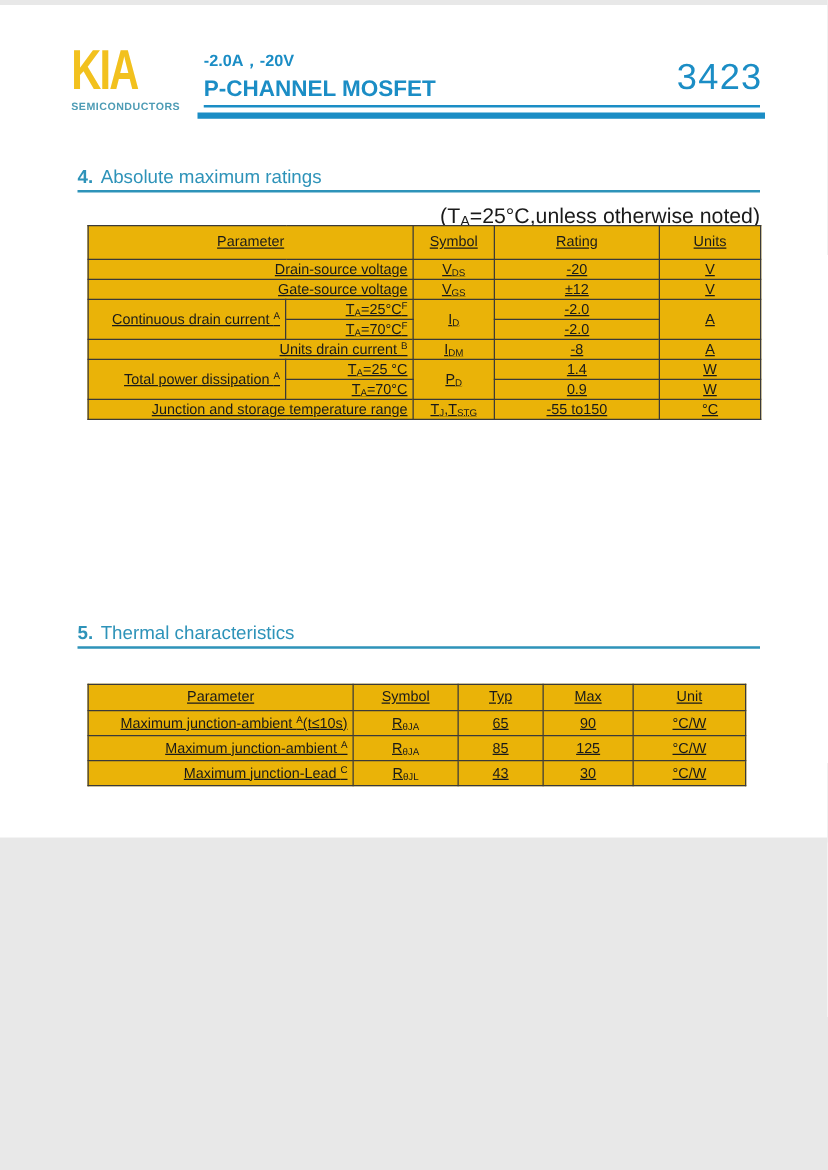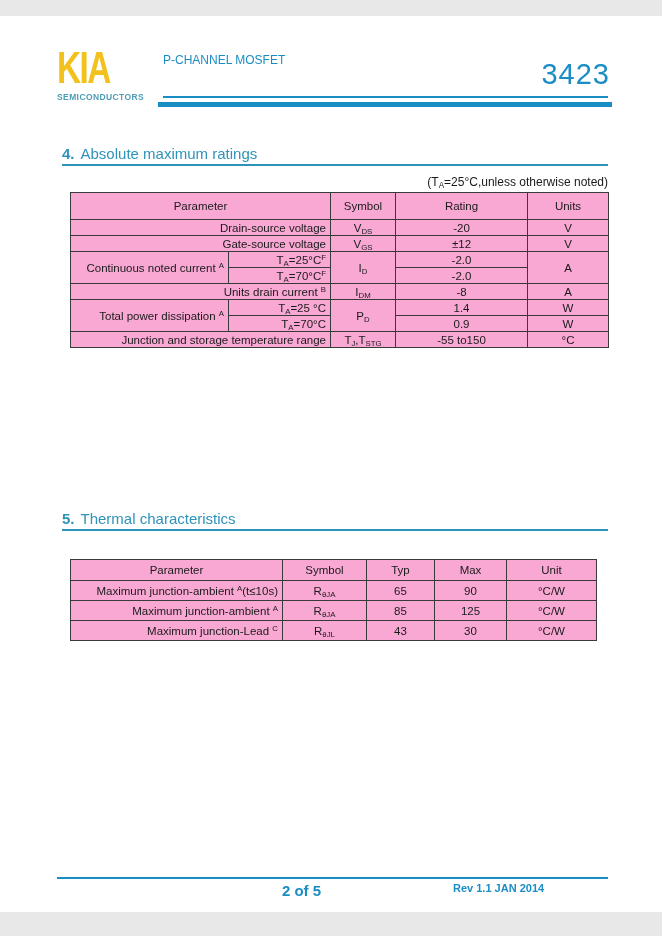--- a/index.html
+++ b/index.html
@@ -8,59 +8,59 @@
     --logo_yellow:#f2c11e;
     --logo_sub:#4e9cb5;
     --border_col:#3a3a3a;
     --text_col:#1a1a1a;
     --page_bg:#ffffff;
   }
   *{margin:0;padding:0;box-sizing:border-box;}
   html,body{background:#e8e8e8;}
   body{font-family:"Liberation Sans","DejaVu Sans",sans-serif;}
   .page{
-    position:relative;width:662px;height:896px;margin:16px auto;
+    position:relative;width:662px;height:666px;margin:4px auto;
     background:var(--page_bg);color:var(--text_col);overflow:hidden;
   }
   
   .logo-block{position:absolute;left:57px;top:28px;width:110px;}
   .logo-main{
     font-size:45px;font-weight:bold;color:var(--logo_yellow);
     letter-spacing:-2px;transform:scaleX(0.74);transform-origin:left top;
     line-height:1.05;
   }
   .logo-sub{
     margin-top:1px;font-size:8.5px;letter-spacing:0.4px;
     color:var(--logo_sub);font-weight:bold;
   }
   .head-subtitle{position:absolute;left:163px;top:36px;color:var(--header_blue);}
   .head-subtitle .l1{font-size:13px;font-weight:bold;line-height:1.45;}
-  .head-subtitle .l2{font-size:12px;font-weight:normal;line-height:1.4;}
+  .head-subtitle .l2{font-size:18px;font-weight:bold;line-height:1.4;}
   .part-number{
     position:absolute;right:52px;top:42px;font-size:29px;
     color:var(--header_blue);letter-spacing:1px;
   }
   .head-line-thin{position:absolute;left:163px;top:80px;width:445px;height:2px;background:var(--header_blue);}
   .head-line-thick{position:absolute;left:158px;top:86px;width:454px;height:5px;background:var(--header_blue);}
 
   
   .sec-title{position:absolute;left:62px;font-size:15px;color:var(--section_teal);}
   .sec-title .num{font-weight:bold;margin-right:6px;}
   .sec-rule{position:absolute;left:62px;width:546px;height:2px;background:var(--section_teal);}
   #sec4-title{top:129px;}
   #sec4-rule{top:148px;}
   #sec5-title{top:494px;}
   #sec5-rule{top:513px;}
 
   .table-note{
-    position:absolute;right:54px;top:159px;font-size:12px;color:var(--text_col);
-  }
-
-  
-  table{border-collapse:collapse;table-layout:fixed;background:#f9a8d4;}
+    position:absolute;right:54px;top:159px;font-size:17px;color:var(--text_col);
+  }
+
+  
+  table{border-collapse:collapse;table-layout:fixed;background:#eab308;text-decoration:underline;}
   table.data-table{border:1.5px solid var(--border_col);}
   td{
     border:1px solid var(--border_col);font-size:11.5px;color:var(--text_col);
     text-align:center;vertical-align:middle;padding:0 4px;height:16px;
     overflow:hidden;white-space:nowrap;
   }
   tr.head-row td{height:27px;}
   td.left{text-align:right;padding-left:7px;}
   sub,sup{font-size:0.68em;line-height:0;}
   sub{vertical-align:-0.22em;}
@@ -81,20 +81,21 @@
 <body>
 
 <div class="page">
 
   <div class="logo-block">
     <div class="logo-main">KIA</div>
     <div class="logo-sub">SEMICONDUCTORS</div>
   </div>
 
   <div class="head-subtitle">
+    <div class="l1">-2.0A，-20V</div>
     <div class="l2">P-CHANNEL MOSFET</div>
   </div>
 
   <div class="part-number">3423</div>
 
   <div class="head-line-thin"></div>
   <div class="head-line-thick"></div>
 
   <div class="sec-title" id="sec4-title">
     <span class="num">4.</span><span>Absolute maximum ratings</span>
@@ -124,21 +125,21 @@
       <td>-20</td>
       <td>V</td>
     </tr>
     <tr>
       <td colspan="2" class="left"><span>Gate-source voltage</span></td>
       <td><span>V</span><sub>GS</sub></td>
       <td>±12</td>
       <td>V</td>
     </tr>
     <tr>
-      <td rowspan="2" class="left"><span>Continuous noted current </span><sup>A</sup></td>
+      <td rowspan="2" class="left"><span>Continuous drain current </span><sup>A</sup></td>
       <td class="left"><span>T</span><sub>A</sub><span>=25°C</span><sup>F</sup></td>
       <td rowspan="2"><span>I</span><sub>D</sub></td>
       <td>-2.0</td>
       <td rowspan="2">A</td>
     </tr>
     <tr>
       <td class="left"><span>T</span><sub>A</sub><span>=70°C</span><sup>F</sup></td>
       <td>-2.0</td>
     </tr>
     <tr>

